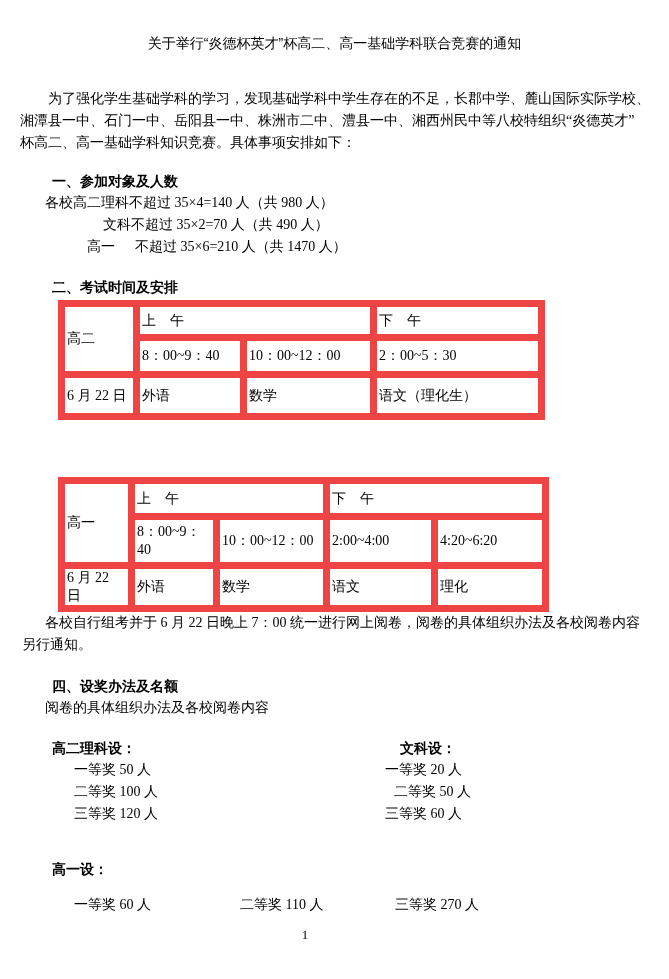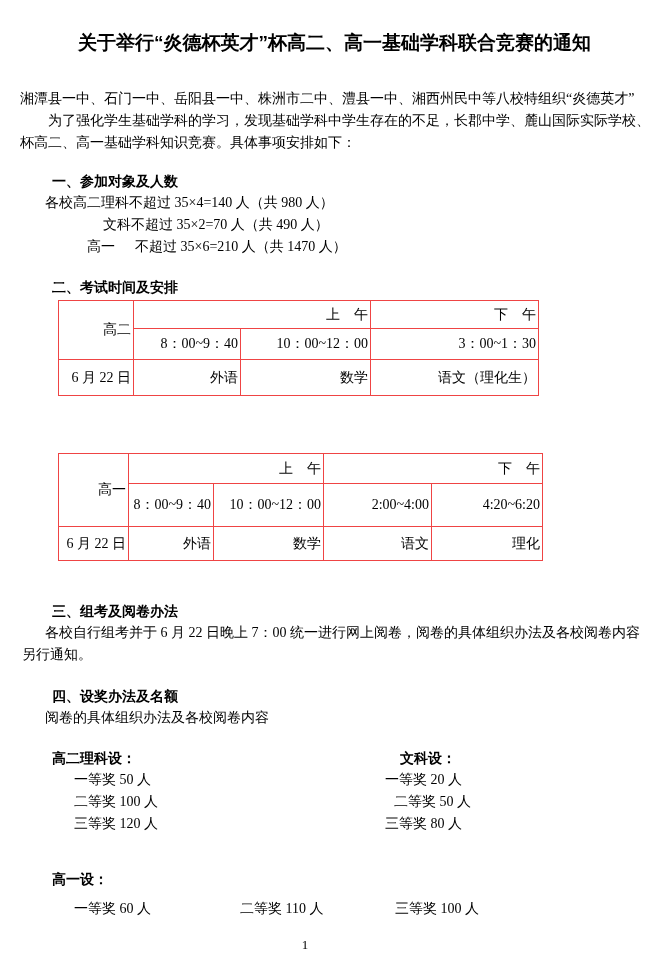--- a/index.html
+++ b/index.html
@@ -15,22 +15,22 @@
   }
   .page {
     position: relative;
     width: 669px;
     height: 979px;
     background: #ffffff;
   }
   .doc-title {
     margin: 30px 22px 0 22px;
     text-align: center;
-    font-size: 19px;
-    font-weight: bold;
+    font-size: 14px;
+    font-weight: normal;
     line-height: 26px;
     font-family: "Liberation Sans", "DejaVu Sans", sans-serif;
   }
   .intro {
     margin: 32px 20px 0 20px;
     line-height: 22px;
   }
   .intro-line { white-space: nowrap; }
   .intro-line.indent { padding-left: 28px; }
 
@@ -49,22 +49,22 @@
 
   .sched-heading { margin-top: 18px; }
 
   table.exam-table {
     border-collapse: collapse;
     table-layout: fixed;
     margin-left: 58px;
     font-size: 14px;
   }
   table.exam-table td {
-    border: 1px solid #ef4444;
-    text-align: right;
+    border: 7px solid #ef4444;
+    text-align: left;
     vertical-align: middle;
     padding: 0 2px;
     line-height: 18px;
   }
   .t1 { margin-top: 2px; }
   .t2 { margin-top: 57px; }
   .t1 tr.r1 td { height: 27px; }
   .t1 tr.r2 td { height: 30px; }
   .t1 tr.r3 td { height: 35px; }
   .t2 tr.r1 td { height: 29px; }
@@ -92,43 +92,43 @@
   .award-line.shift { padding-left: 9px; }
   .awards-col.right .award-line { padding-left: 0; }
   .awards-col.right .award-line.shift { padding-left: 9px; }
 
   .gao1-heading { margin-top: 33px; }
   .gao1-awards {
     position: relative;
     height: 22px;
     line-height: 22px;
   }
-  .gao1-awards .item { position: absolute; top: 8px; white-space: nowrap; }
+  .gao1-awards .item { position: absolute; top: 14px; white-space: nowrap; }
   .gao1-awards .i1 { left: 74px; }
   .gao1-awards .i2 { left: 240px; }
   .gao1-awards .i3 { left: 395px; }
 
   .page-number {
     margin-top: 24px;
     width: 610px;
     text-align: center;
     font-size: 13px;
     line-height: 18px;
   }
 </style>
 </head>
 <body>
 
 <div class="page">
 
   <div class="doc-title">关于举行“炎德杯英才”杯高二、高一基础学科联合竞赛的通知</div>
 
   <div class="intro">
+    <div class="intro-line indent">为了强化学生基础学科的学习，发现基础学科中学生存在的不足，长郡中学、麓山国际实际学校、</div>
     <div class="intro-line">湘潭县一中、石门一中、岳阳县一中、株洲市二中、澧县一中、湘西州民中等八校特组织“炎德英才”</div>
-    <div class="intro-line indent">为了强化学生基础学科的学习，发现基础学科中学生存在的不足，长郡中学、麓山国际实际学校、</div>
     <div class="intro-line">杯高二、高一基础学科知识竞赛。具体事项安排如下：</div>
   </div>
 
   <div class="sec-heading">一、参加对象及人数</div>
   <div class="body-line p-line1">各校高二理科不超过 35×4=140 人（共 980 人）</div>
   <div class="body-line p-line2">文科不超过 35×2=70 人（共 490 人）</div>
   <div class="body-line p-line3">
     <span>高一</span><span class="gap"></span><span>不超过 35×6=210 人（共 1470 人）</span>
   </div>
 
@@ -143,21 +143,21 @@
     </colgroup>
     <tbody>
         <tr class="r1">
       <td rowspan="2">高二</td>
       <td colspan="2">上　午</td>
       <td>下　午</td>
     </tr>
     <tr class="r2">
       <td>8：00~9：40</td>
       <td>10：00~12：00</td>
-      <td>3：00~1：30</td>
+      <td>2：00~5：30</td>
     </tr>
     <tr class="r3">
       <td>6 月 22 日</td>
       <td>外语</td>
       <td>数学</td>
       <td>语文（理化生）</td>
     </tr>
   </tbody>
     </table>
 
@@ -184,44 +184,43 @@
     <tr class="r3">
       <td>6 月 22 日</td>
       <td>外语</td>
       <td>数学</td>
       <td>语文</td>
       <td>理化</td>
     </tr>
   </tbody>
     </table>
 
-  <div class="sec-heading sec3-heading">三、组考及阅卷办法</div>
   <div class="body-line sec3-line1">各校自行组考并于 6 月 22 日晚上 7：00 统一进行网上阅卷，阅卷的具体组织办法及各校阅卷内容</div>
   <div class="body-line sec3-line2">另行通知。</div>
 
   <div class="sec-heading sec4-heading">四、设奖办法及名额</div>
   <div class="body-line sec4-body">阅卷的具体组织办法及各校阅卷内容</div>
 
   <div class="awards-row">
     <div class="awards-col left">
       <div class="awards-heading">高二理科设：</div>
       <div class="award-line">一等奖 50 人</div>
       <div class="award-line">二等奖 100 人</div>
       <div class="award-line">三等奖 120 人</div>
     </div>
     <div class="awards-col right">
       <div class="awards-heading wen">文科设：</div>
       <div class="award-line">一等奖 20 人</div>
       <div class="award-line shift">二等奖 50 人</div>
-      <div class="award-line">三等奖 80 人</div>
+      <div class="award-line">三等奖 60 人</div>
     </div>
   </div>
 
   <div class="sec-heading awards-heading gao1-heading">高一设：</div>
   <div class="gao1-awards">
     <span class="item i1">一等奖 60 人</span>
     <span class="item i2">二等奖 110 人</span>
-    <span class="item i3">三等奖 100 人</span>
+    <span class="item i3">三等奖 270 人</span>
   </div>
 
   <div class="page-number">1</div>
 
 </div>
 
 </body></html>

